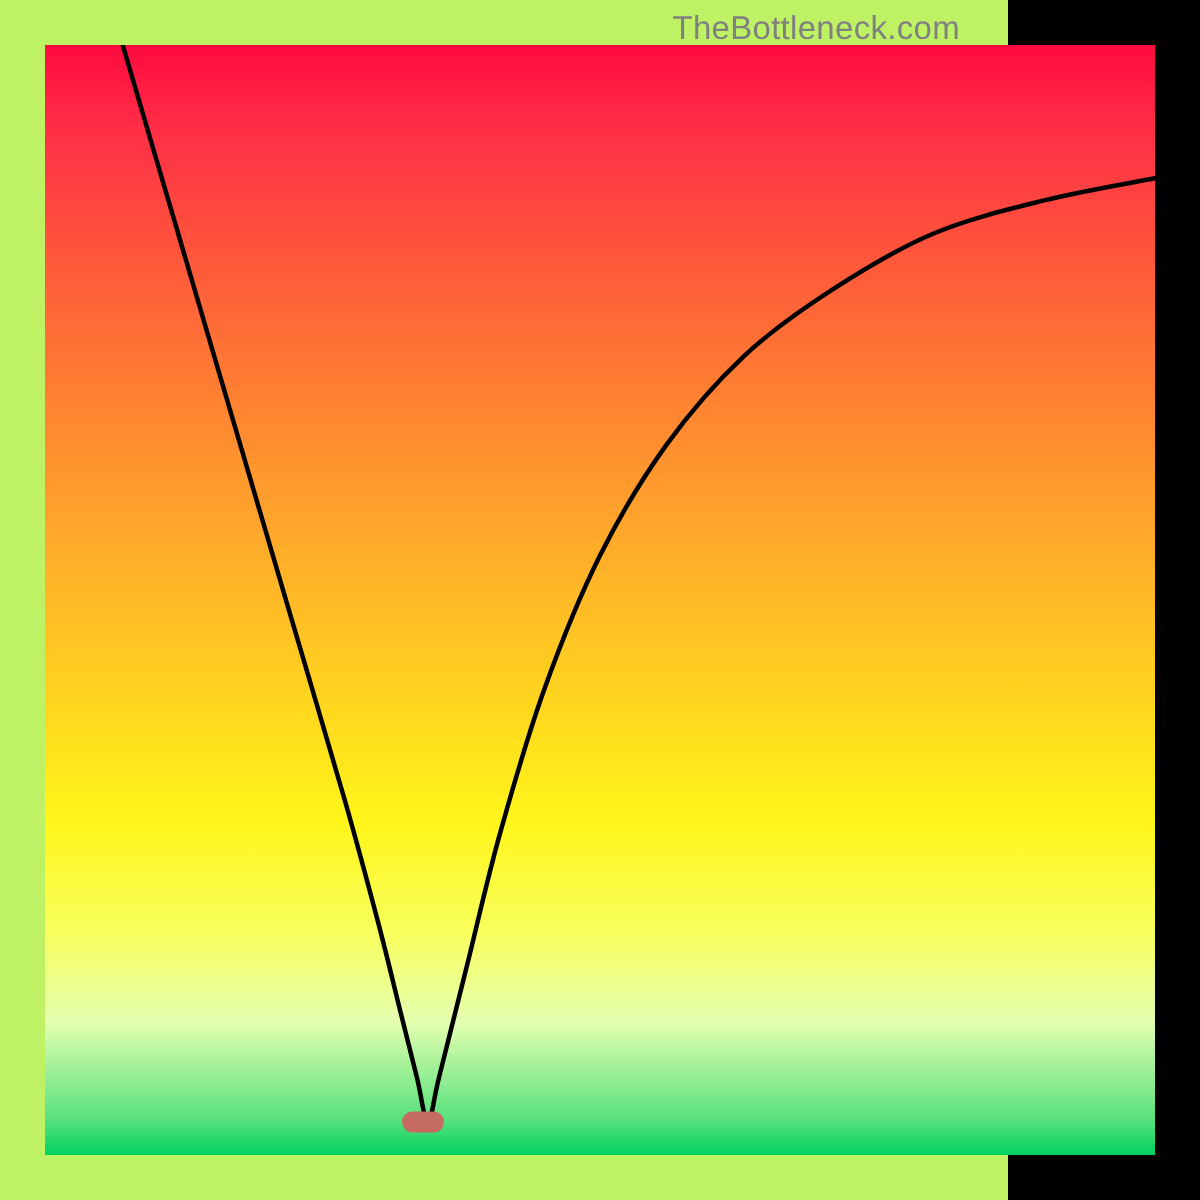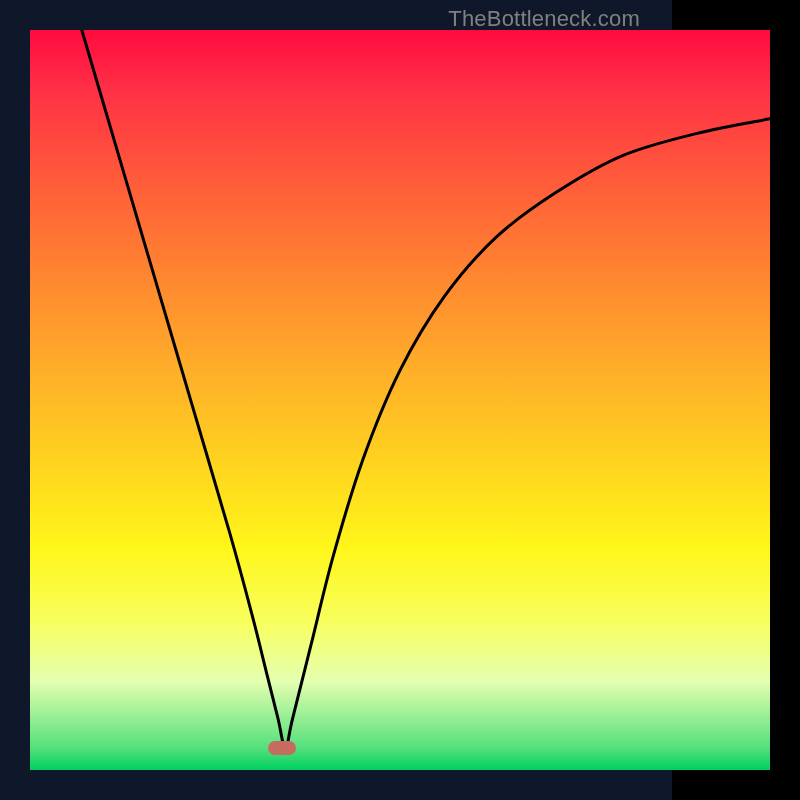--- a/index.html
+++ b/index.html
@@ -10,21 +10,21 @@
     background: #000;
     position: relative;
     font-family: Arial, Helvetica, sans-serif;
   }
   .frame {
     position: absolute;
     top: 0;
     left: 0;
     width: 672px;
     height: 800px;
-    background: #0f172a;
+    background: #bef264;
   }
   .plot-area {
     position: absolute;
     top: 30px;
     left: 30px;
     width: 740px;
     height: 740px;
     background: linear-gradient(
       to bottom,
       #ff0b3f 0%,

